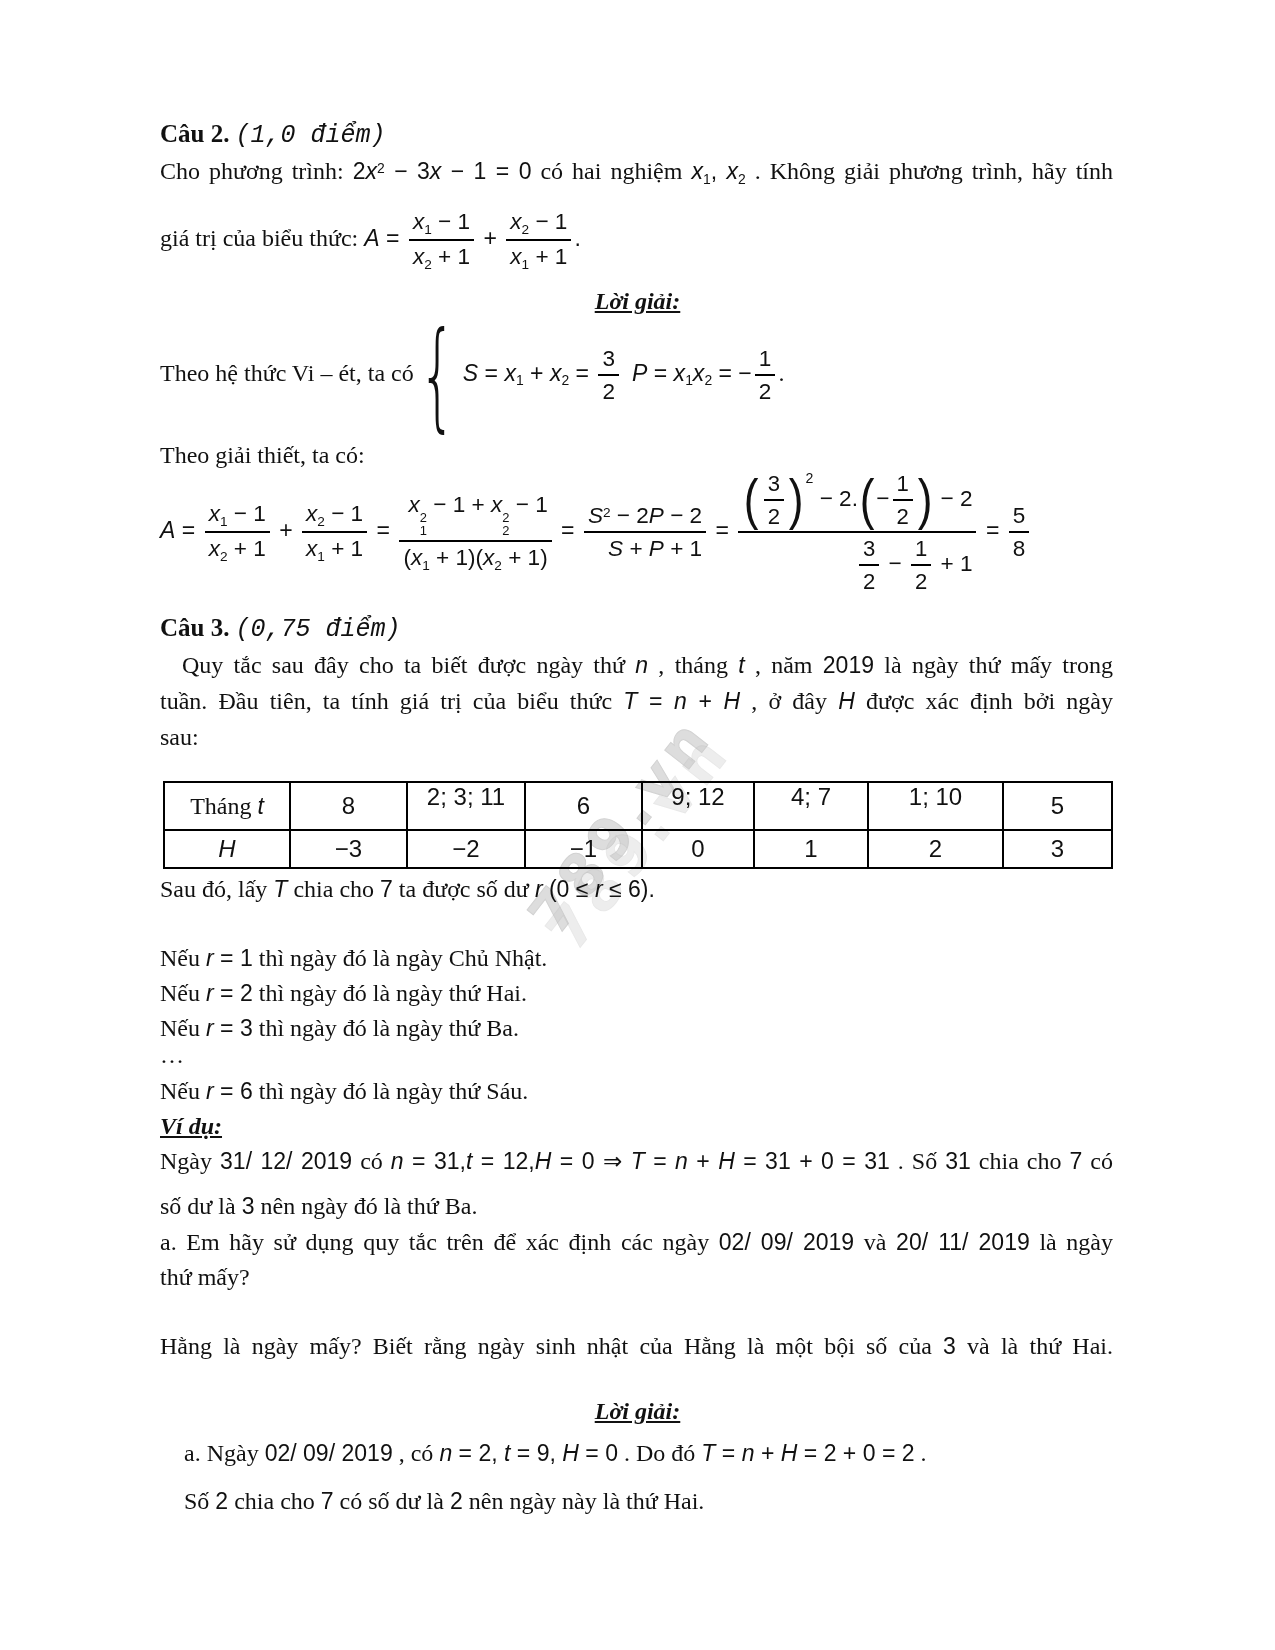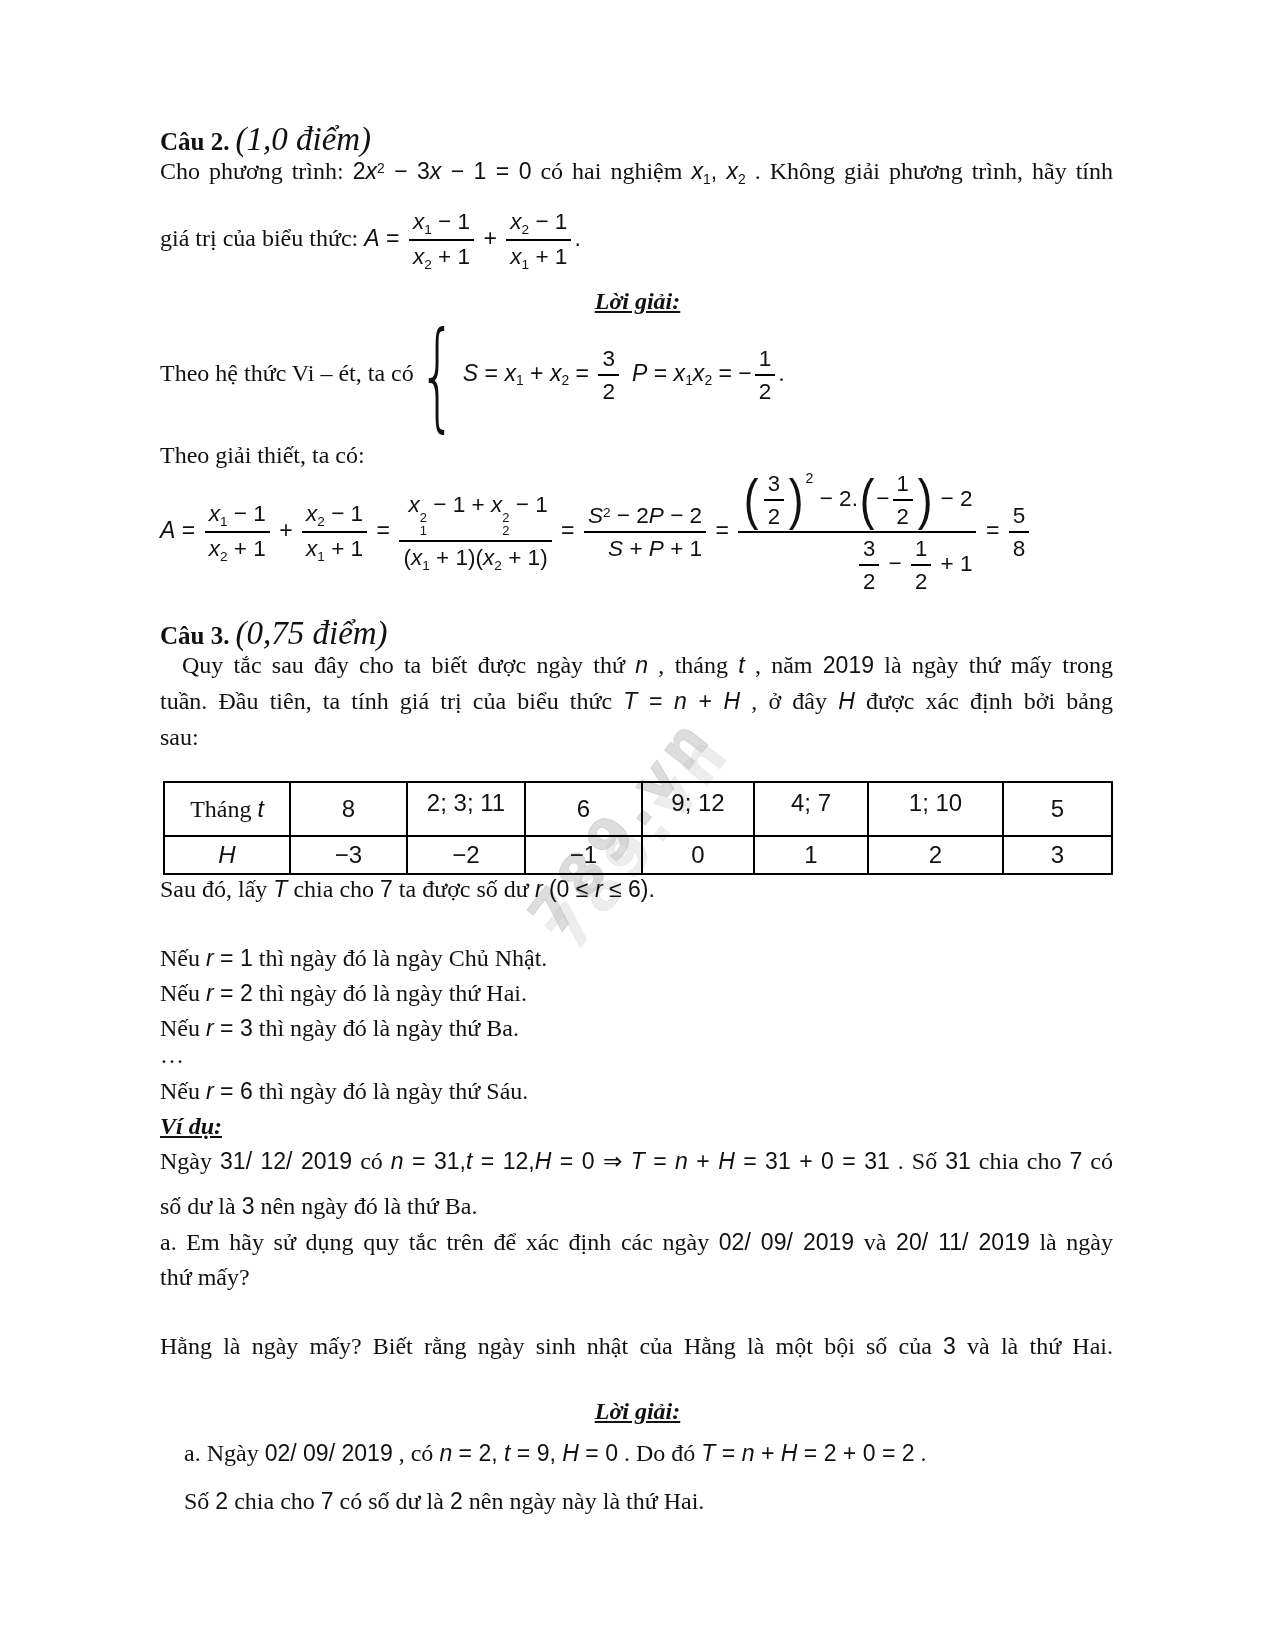--- a/index.html
+++ b/index.html
@@ -6,21 +6,21 @@
   .page { position:relative; width:1275px; height:1650px; background:#ffffff; overflow:hidden; color:#111; }
 
   .line { position:absolute; left:160px; width:953px;
           font-family:"Liberation Serif","DejaVu Serif",serif;
           font-size:24px; line-height:1.3; z-index:1; }
   .ctr  { left:0; width:1275px; text-align:center; }
   .jf   { text-align:justify; text-align-last:justify; }
   .ind  { text-indent:24px; }
 
   .hb { font-weight:bold; font-size:25px; }
-  .hi { font-style:italic; font-size:33px; }
+  .hi { font-style:italic; font-size:25px;font-family:Liberation Mono, monospace; }
   .lg { font-weight:bold; font-style:italic; text-decoration:underline; }
 
   .t  { font-family:"Liberation Serif","DejaVu Serif",serif; }
   .mv { font-family:"Liberation Sans","DejaVu Sans",sans-serif; font-style:italic; font-size:0.96em; }
   .mn { font-family:"Liberation Sans","DejaVu Sans",sans-serif; font-style:normal; font-size:0.96em; }
   .sb { font-family:"Liberation Sans","DejaVu Sans",sans-serif; font-style:normal; font-size:0.58em; vertical-align:-0.34em; }
   .sp { font-family:"Liberation Sans","DejaVu Sans",sans-serif; font-style:normal; font-size:0.58em; vertical-align:0.45em; }
   .sp2{ font-family:"Liberation Sans","DejaVu Sans",sans-serif; font-style:normal; font-size:0.6em; vertical-align:1.6em; }
 
   .frac { display:inline-block; vertical-align:middle; text-align:right; margin:0 3px;
@@ -39,21 +39,21 @@
            font-weight:200; display:inline-block; transform:scaleX(0.5); margin:0 -16px 0 -20px; }
   .sysrows { display:inline-flex; flex-direction:row; gap:10px; margin-left:4px; }
   .sysrow { white-space:nowrap; }
 
   .tbl { position:absolute; left:163px; top:781px; border-collapse:collapse; z-index:1;
          background:transparent; table-layout:fixed; }
   .tbl td { border:2px solid #000; text-align:center; vertical-align:middle; padding:0;
             font-family:"Liberation Sans","DejaVu Sans",sans-serif; font-size:24px; }
   .tr1 td { height:46px; }
   .tr2 td { height:36px; }
-  td.c-top { vertical-align:top; padding-top:6px; }
+  td.c-top { vertical-align:top; padding-top:0; }
   td.lab { font-family:"Liberation Serif","DejaVu Serif",serif; }
 
   .wm { position:absolute; left:516px; top:906px; z-index:0;
         transform:rotate(-52deg); transform-origin:0 0;
         font-family:"DejaVu Sans",sans-serif; font-weight:bold;
         font-size:56px; letter-spacing:7px; color:#c7c7c7; opacity:0.6;
         -webkit-text-stroke:1px #b5b5b5; }
   .wm2 { left:534px; top:922px; opacity:0.3; }
 </style>
 </head>
@@ -98,21 +98,21 @@
             <span class="ssu">2</span>
             <span class="ssb">2</span>
           </span><span class="mn"> − 1</span></span><span class="fd"><span class="mn">(</span><span class="mv">x</span><span class="sb">1</span><span class="mn"> + 1)(</span><span class="mv">x</span><span class="sb">2</span><span class="mn"> + 1)</span></span></span><span class="mn"> = </span><span class="frac"><span class="fn"><span class="mv">S</span><span class="sp">2</span><span class="mn"> − 2</span><span class="mv">P</span><span class="mn"> − 2</span></span><span class="fd"><span class="mv">S</span><span class="mn"> + </span><span class="mv">P</span><span class="mn"> + 1</span></span></span><span class="mn"> = </span><span class="frac"><span class="fn"><span class="lp">(</span><span class="frac"><span class="fn"><span class="mn">3</span></span><span class="fd"><span class="mn">2</span></span></span><span class="rp">)</span><span class="sp2">2</span><span class="mn"> − 2.</span><span class="lp">(</span><span class="mn">−</span><span class="frac"><span class="fn"><span class="mn">1</span></span><span class="fd"><span class="mn">2</span></span></span><span class="rp">)</span><span class="mn"> − 2</span></span><span class="fd"><span class="frac"><span class="fn"><span class="mn">3</span></span><span class="fd"><span class="mn">2</span></span></span><span class="mn"> − </span><span class="frac"><span class="fn"><span class="mn">1</span></span><span class="fd"><span class="mn">2</span></span></span><span class="mn"> + 1</span></span></span><span class="mn"> = </span><span class="frac"><span class="fn"><span class="mn">5</span></span><span class="fd"><span class="mn">8</span></span></span></div>
 
   <div class="line" style="top:612px">
     <span class="hb">Câu 3.</span>
     <span class="hi">(0,75 điểm)</span>
   </div>
 
   <div class="line jf" style="top:650px; text-indent:22px"><span class="t">Quy tắc sau đây cho ta biết được ngày thứ </span><span class="mv">n</span><span class="t"> , tháng </span><span class="mv">t</span><span class="t"> , năm </span><span class="mn">2019</span><span class="t"> là ngày thứ mấy trong</span></div>
-  <div class="line jf" style="top:686px"><span class="t">tuần. Đầu tiên, ta tính giá trị của biểu thức </span><span class="mv">T</span><span class="mn"> = </span><span class="mv">n</span><span class="mn"> + </span><span class="mv">H</span><span class="t"> , ở đây </span><span class="mv">H</span><span class="t"> được xác định bởi bảng</span></div>
+  <div class="line jf" style="top:686px"><span class="t">tuần. Đầu tiên, ta tính giá trị của biểu thức </span><span class="mv">T</span><span class="mn"> = </span><span class="mv">n</span><span class="mn"> + </span><span class="mv">H</span><span class="t"> , ở đây </span><span class="mv">H</span><span class="t"> được xác định bởi ngày</span></div>
   <div class="line" style="top:722px">
     <span class="t">sau:</span>
   </div>
 
   <table class="tbl">
     <colgroup>
       <col style="width:126px">
         <col style="width:117px">
         <col style="width:118px">
         <col style="width:117px">

